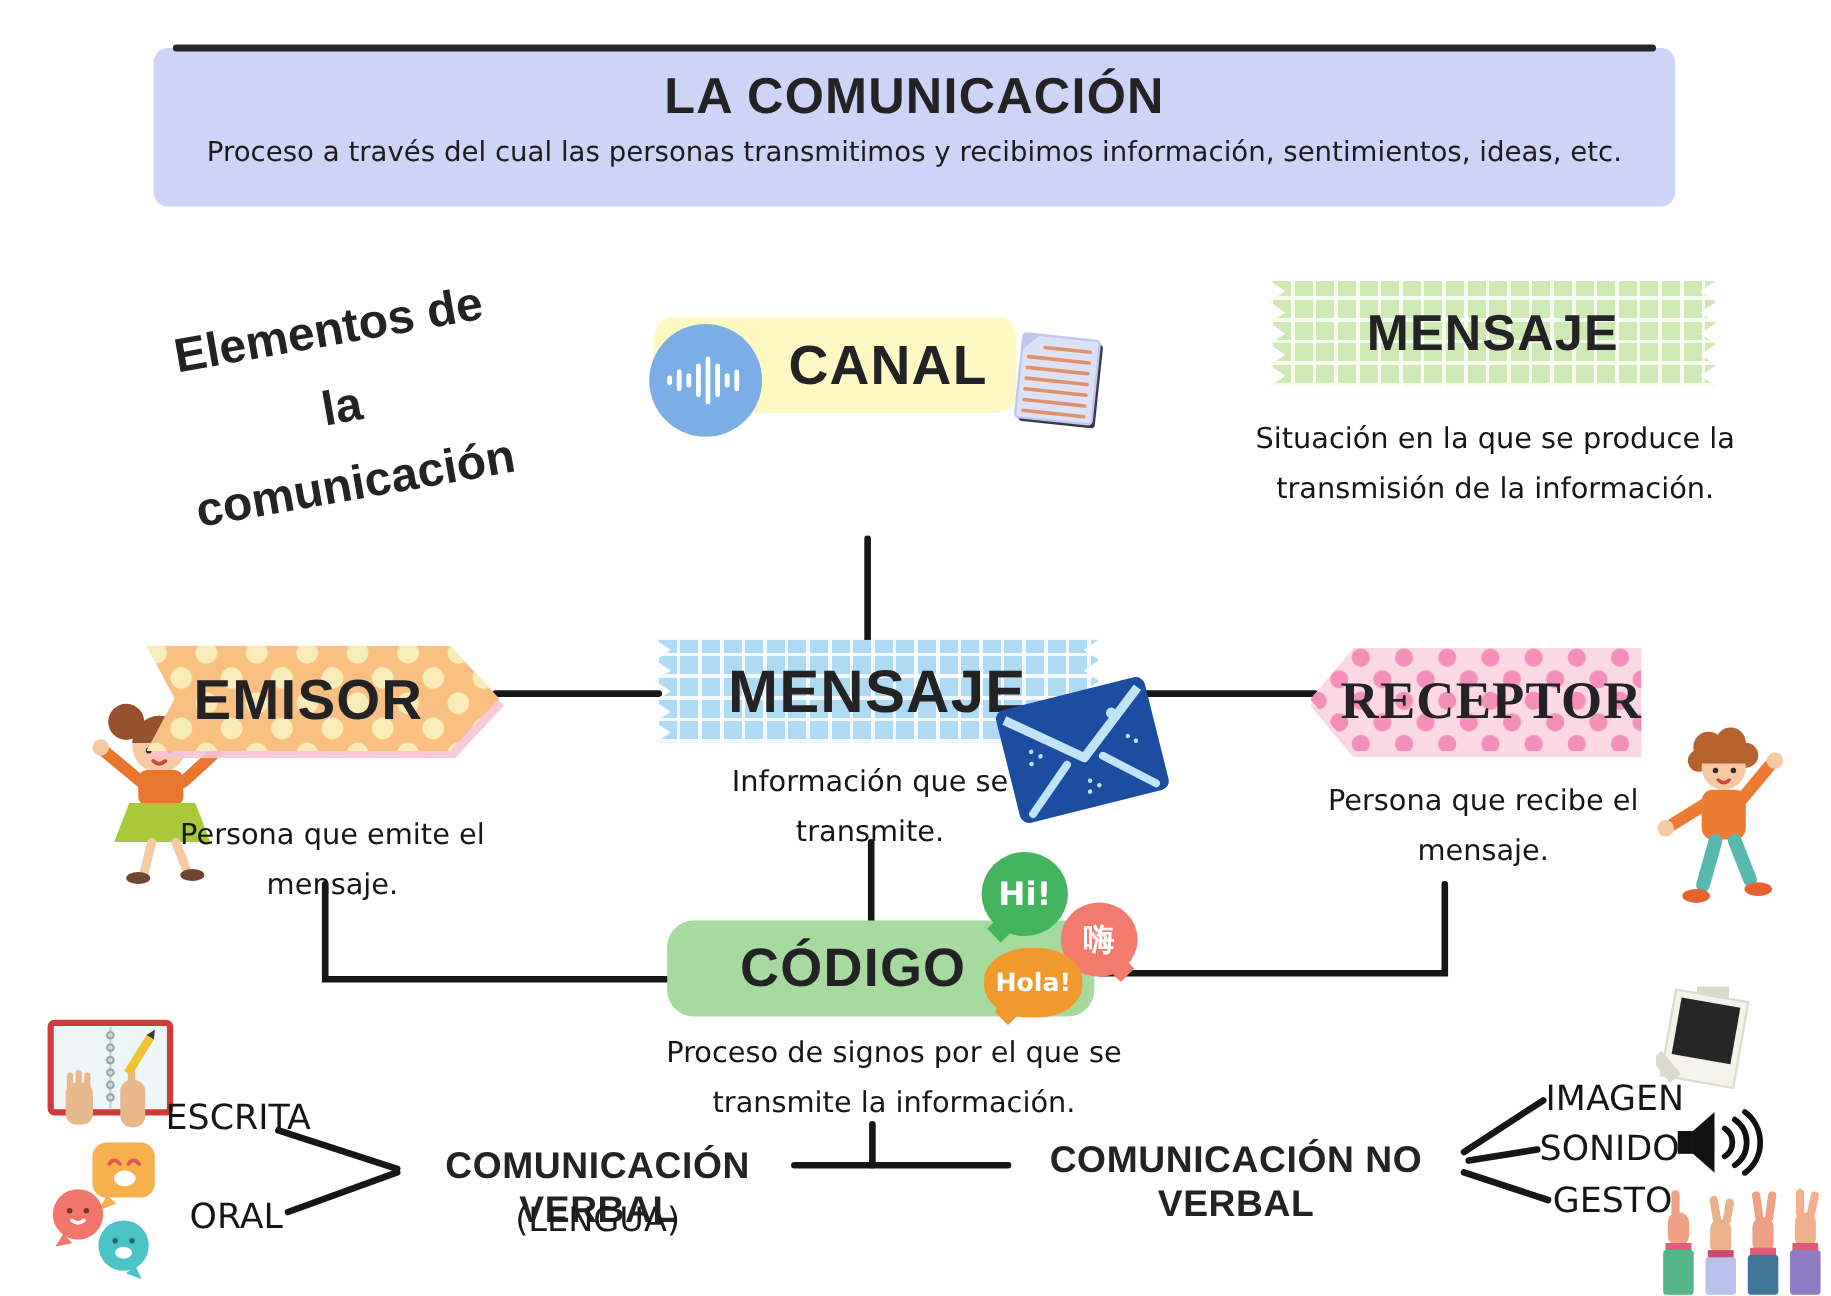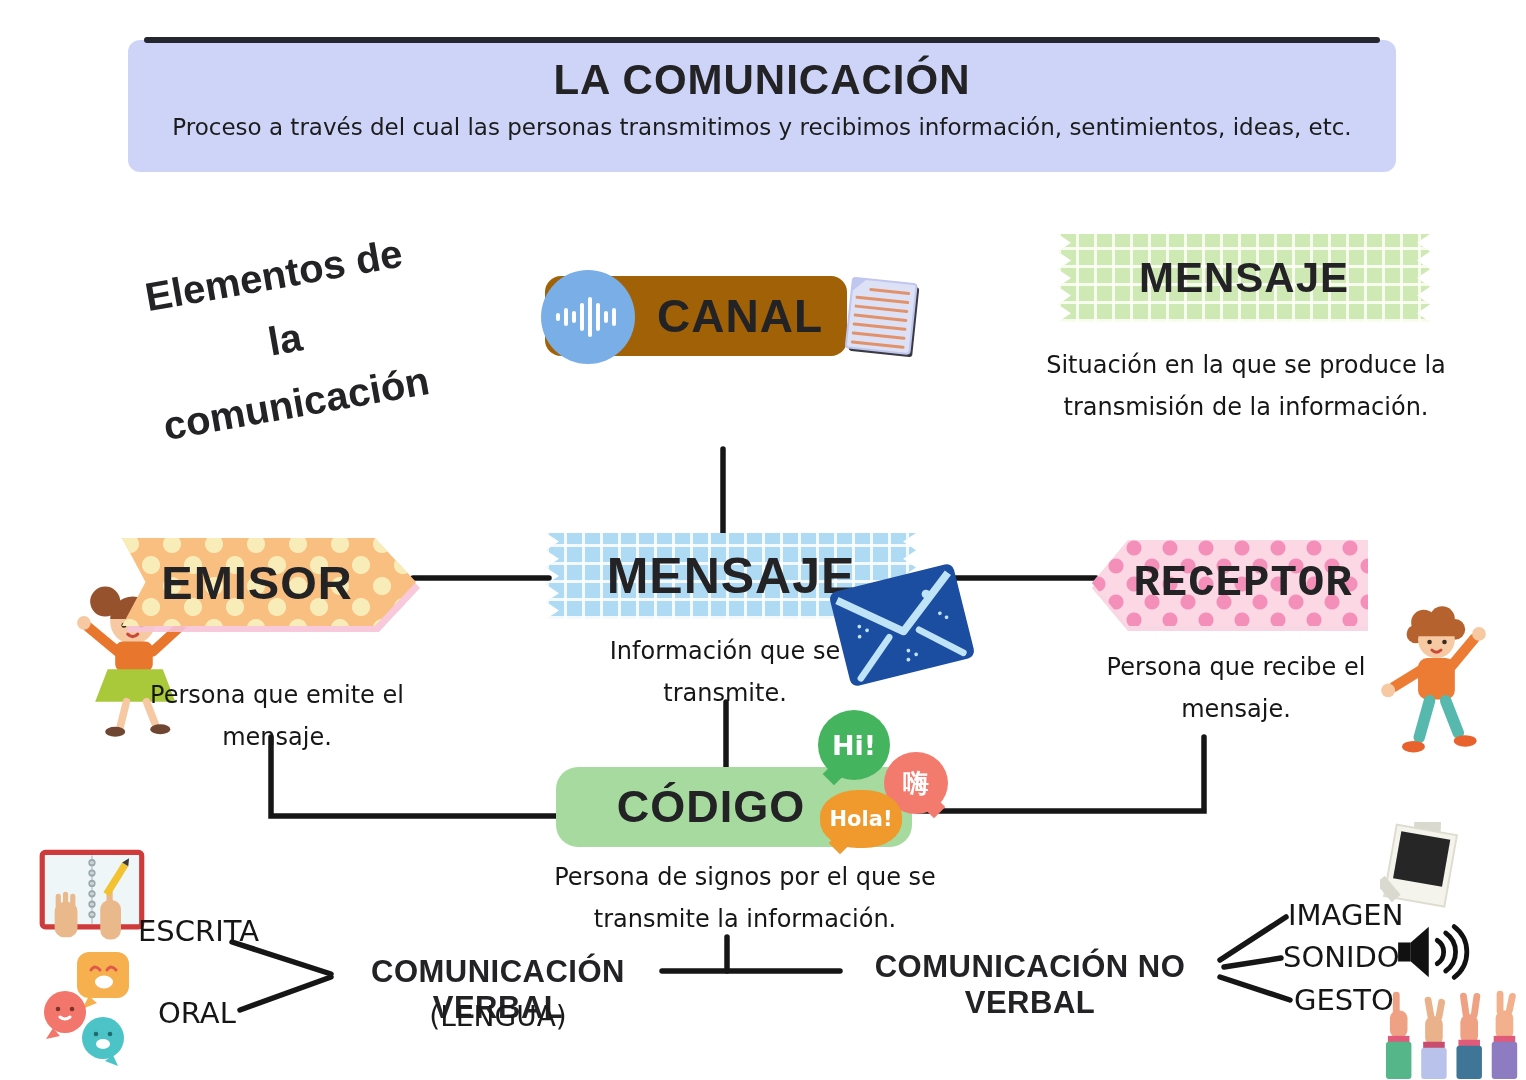--- a/index.html
+++ b/index.html
@@ -17,21 +17,21 @@
 
   
   .side-label{position:absolute;left:100px;top:242px;width:370px;z-index:2;transform:rotate(-10deg);
               text-align:center;font-family:"Liberation Sans",sans-serif;font-weight:900;
               font-size:40px;line-height:1.62;color:#232326;}
 
   
   .banner{position:absolute;z-index:3;display:flex;align-items:center;justify-content:center;}
   .banner .label{font-family:"Liberation Sans",sans-serif;font-weight:900;color:#232326;letter-spacing:1px;}
 
-  .canal{left:545px;top:276px;width:302px;height:80px;background:#a16207;border-radius:16px;justify-content:flex-start;}
+  .canal{left:545px;top:264px;width:302px;height:80px;background:#fef9c3;border-radius:16px;justify-content:flex-start;}
   .canal .label{font-size:46px;margin-left:112px;}
   .icon-circle{position:absolute;left:541px;top:270px;width:94px;height:94px;border-radius:50%;
                background:#79aee6;z-index:4;display:flex;align-items:center;justify-content:center;}
   .note-icon{position:absolute;left:838px;top:274px;width:90px;height:88px;z-index:4;}
 
   .zigzag{clip-path:polygon(0 0,100% 0,96.5% 10%,100% 20%,96.5% 30%,100% 40%,96.5% 50%,100% 60%,
           96.5% 70%,100% 80%,96.5% 90%,100% 100%,0 100%,3.5% 90%,0 80%,3.5% 70%,0 60%,3.5% 50%,
           0 40%,3.5% 30%,0 20%,3.5% 10%);}
   .contexto{left:1058px;top:234px;width:372px;height:88px;background-color:#cfe9b4;
             background-image:repeating-linear-gradient(90deg,rgba(255,255,248,.85) 0 3px,rgba(0,0,0,0) 3px 18px),
@@ -56,21 +56,21 @@
   .envelope{position:absolute;left:836px;top:560px;width:132px;height:130px;z-index:4;transform:rotate(-14deg);}
 
   .receptor-wrap{position:absolute;left:1092px;top:540px;width:276px;height:86px;z-index:3;
                  filter:drop-shadow(0 5px 0 rgba(244,180,205,.55));}
   .receptor{width:100%;height:100%;display:flex;align-items:center;justify-content:center;
             background-color:#fbd8e3;
             background-image:radial-gradient(circle,#f48fb9 7px,rgba(0,0,0,0) 8px),
                              radial-gradient(circle,#f48fb9 7px,rgba(0,0,0,0) 8px);
             background-size:36px 36px;background-position:6px 8px,24px 26px;
             clip-path:polygon(13% 0,100% 0,100% 100%,13% 100%,0 50%);}
-  .receptor .label{font-family:Liberation Mono, monospace;font-weight:900;font-size:44px;
+  .receptor .label{font-family:Liberation Serif, serif;font-weight:900;font-size:44px;
                    color:#232326;margin-left:26px;letter-spacing:1px;}
 
   .codigo{left:556px;top:767px;width:356px;height:80px;background:#a6da9e;border-radius:22px;}
   .codigo .label{font-size:45px;margin-right:46px;}
 
   
   .desc{position:absolute;z-index:3;text-align:center;font-size:24px;line-height:1.75;color:#161616;}
   .canal-desc{left:484px;top:366px;width:500px;}
   .contexto-desc{left:1021px;top:344px;width:450px;}
   .emisor-desc{left:127px;top:646px;width:300px;margin-top:28px;}
@@ -278,21 +278,21 @@
   </div>
   <div class="bubble bubble-hi">
     <span>Hi!</span>
   </div>
   <div class="bubble bubble-hai">
     <span>嗨</span>
   </div>
   <div class="bubble bubble-hola">
     <span>Hola!</span>
   </div>
-  <div class="desc codigo-desc">Persona de signos por el que se transmite la información.</div>
+  <div class="desc codigo-desc">Proceso de signos por el que se transmite la información.</div>
 
   <div class="foot-label escrita">ESCRITA</div>
   <div class="foot-label oral">ORAL</div>
   <div class="foot-head verbal">COMUNICACIÓN VERBAL</div>
   <div class="lengua">(LENGUA)</div>
   <div class="foot-head noverbal">COMUNICACIÓN NO VERBAL</div>
   <div class="foot-label imagen">IMAGEN</div>
   <div class="foot-label sonido">SONIDO</div>
   <div class="foot-label gesto">GESTO</div>
 

